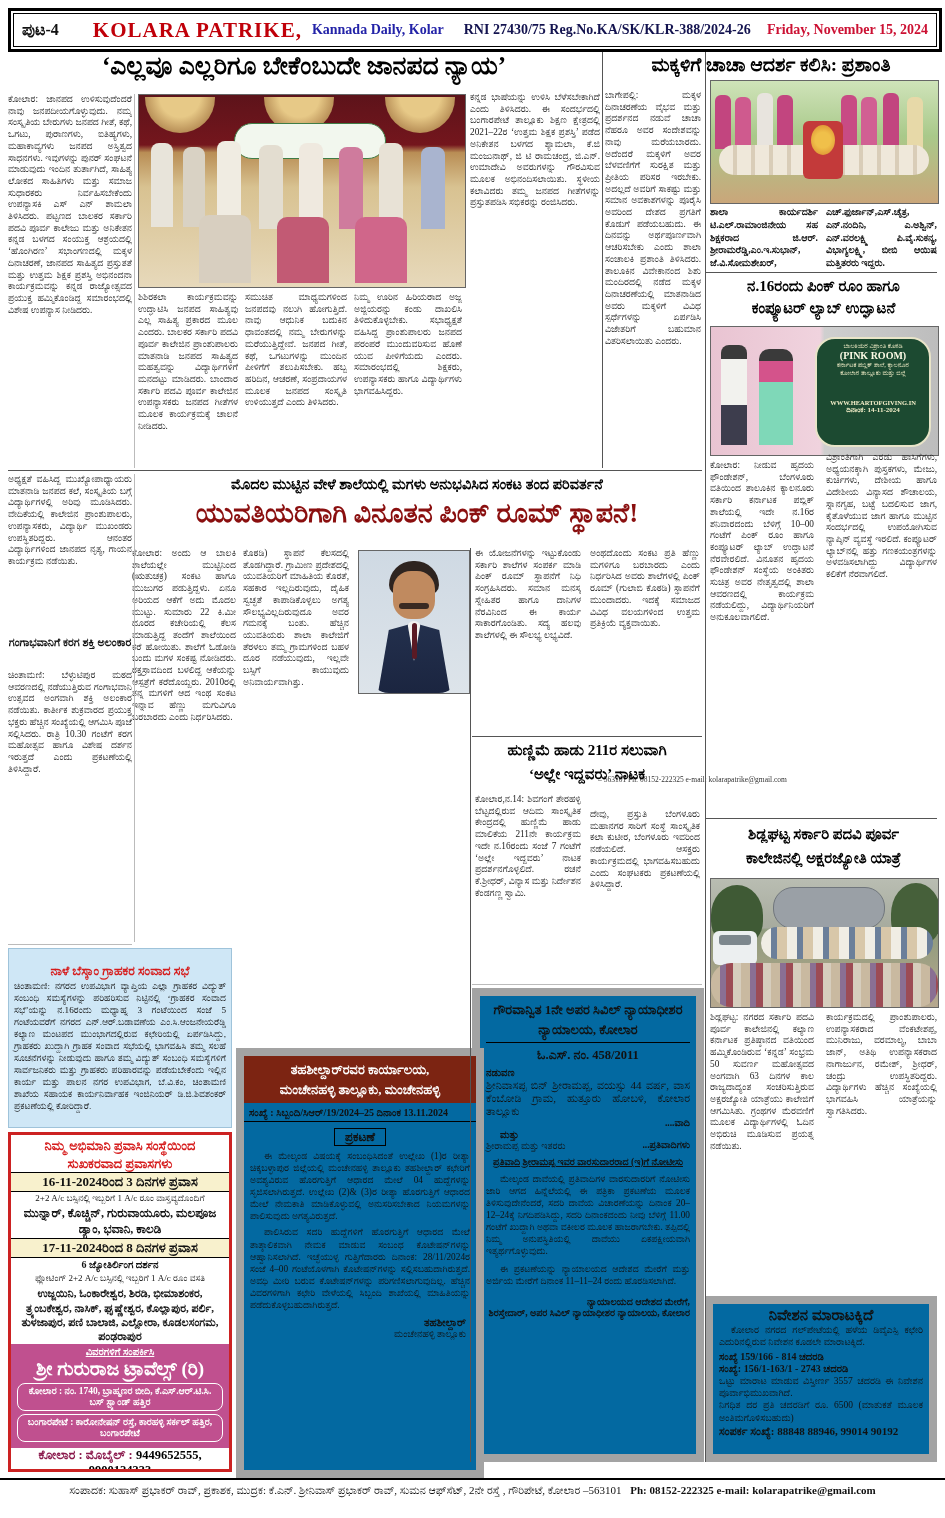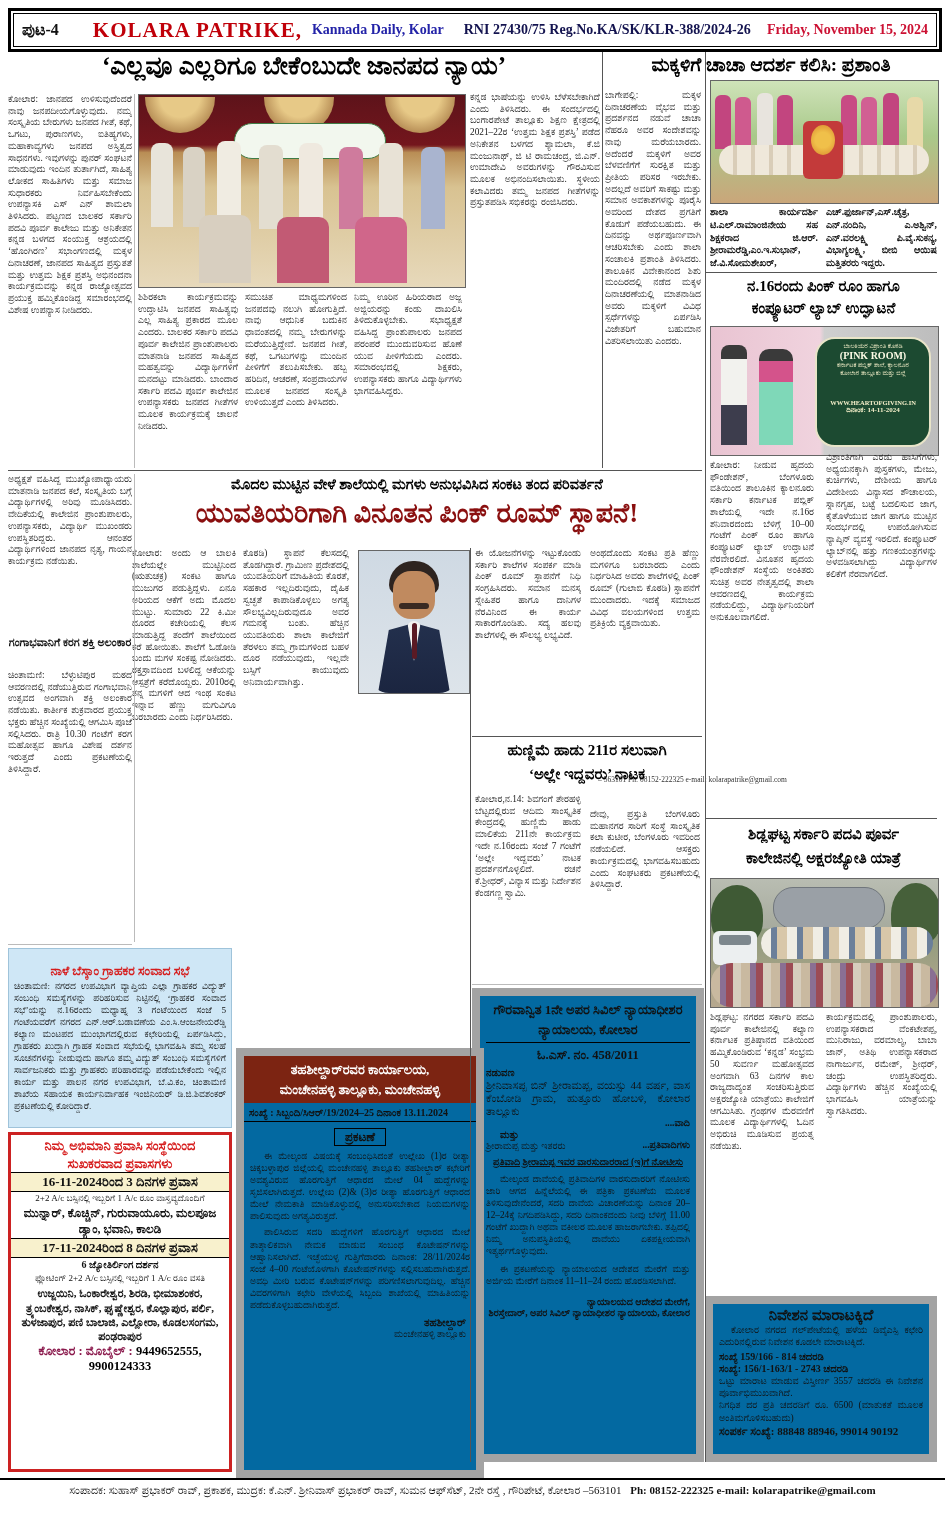--- a/index.html
+++ b/index.html
@@ -183,20 +183,26 @@
       <div>ನಿಮ್ಮ ಅಭಿಮಾನಿ ಪ್ರವಾಸಿ ಸಂಸ್ಥೆಯಿಂದ</div>
       <div>ಸುಖಕರವಾದ ಪ್ರವಾಸಗಳು</div>
     </div>
     <div class="tr-date">16-11-2024ರಿಂದ 3 ದಿನಗಳ ಪ್ರವಾಸ</div>
     <div class="tr-note">2+2 A/c ಬಸ್ಸಿನಲ್ಲಿ ಇಬ್ಬರಿಗೆ 1 A/c ರೂಂ ವಾಸ್ತವ್ಯದೊಂದಿಗೆ</div>
     <div class="tr-places">ಮುನ್ನಾರ್, ಕೊಚ್ಚಿನ್, ಗುರುವಾಯೂರು, ಮಲಪೂಜ ಡ್ಯಾಂ, ಭವಾನಿ, ಕಾಲಡಿ</div>
     <div class="tr-date">17-11-2024ರಿಂದ 8 ದಿನಗಳ ಪ್ರವಾಸ</div>
     <div class="tr-note" style="font-weight:bold;font-size:10px;">6 ಜ್ಯೋತಿರ್ಲಿಂಗ ದರ್ಶನ</div>
     <div class="tr-note">ಫ್ಲೋಟಿಂಗ್ 2+2 A/c ಬಸ್ಸಿನಲ್ಲಿ ಇಬ್ಬರಿಗೆ 1 A/c ರೂಂ ವಸತಿ</div>
     <div class="tr-places" style="font-size:11px;">ಉಜ್ಜಯಿನಿ, ಓಂಕಾರೇಶ್ವರ, ಶಿರಡಿ, ಭೀಮಾಶಂಕರ, ತ್ರ್ಯಂಬಕೇಶ್ವರ, ನಾಸಿಕ್, ಘೃಷ್ಣೇಶ್ವರ, ಕೊಲ್ಲಾಪುರ, ಪರ್ಲಿ, ತುಳಜಾಪುರ, ಪಣಿ ಬಾಲಾಜಿ, ಎಲ್ಲೋರಾ, ಕೂಡಲಸಂಗಮ, ಪಂಢರಾಪುರ</div>
+    <div id="travel-bottom">
+      <div style="font-size:10px;font-weight:bold;text-decoration:underline;">ವಿವರಗಳಿಗೆ ಸಂಪರ್ಕಿಸಿ</div>
+      <div style="font-size:19px;font-weight:bold;">ಶ್ರೀ ಗುರುರಾಜ ಟ್ರಾವೆಲ್ಸ್ (ರಿ)</div>
+      <div class="tr-addr">ಕೋಲಾರ : ನಂ. 1740, ಬ್ರಾಹ್ಮಣರ ಬೀದಿ, ಕೆ.ಎಸ್.ಆರ್.ಟಿ.ಸಿ. ಬಸ್ ಸ್ಟ್ಯಾಂಡ್ ಹತ್ತಿರ</div>
+      <div class="tr-addr">ಬಂಗಾರಪೇಟೆ : ಕಾರೋನೇಷನ್ ರಸ್ತೆ, ಕಾರಹಳ್ಳಿ ಸರ್ಕಲ್ ಹತ್ತಿರ, ಬಂಗಾರಪೇಟೆ</div>
+    </div>
     <div class="tr-phone"><span>ಕೋಲಾರ : ಮೊಬೈಲ್ :</span> <span style="color:#000;">9449652555, 9900124333</span></div>
 
   </div>
 
   <div class="hline" style="left:705px;top:818px;width:232px;"></div>
   <div class="abs hl" style="left:710px;top:826px;width:227px;height:22px;font-size:15px;">ಶಿಡ್ಲಘಟ್ಟ ಸರ್ಕಾರಿ ಪದವಿ ಪೂರ್ವ</div>
   <div class="abs hl" style="left:710px;top:850px;width:227px;height:22px;font-size:15px;">ಕಾಲೇಜಿನಲ್ಲಿ ಅಕ್ಷರಜ್ಯೋತಿ ಯಾತ್ರೆ</div>
   <div class="photo" style="left:710px;top:878px;width:227px;height:128px;background:linear-gradient(180deg,#b9bdb2 0%,#a7ab9e 38%,#8f9b7c 40%,#b7a88f 100%);">
     <div class="decor" style="left:0;top:6px;width:52px;height:60px;background:#3f5a35;border-radius:50% 50% 40% 40%;"></div>
     <div class="decor" style="left:180px;top:4px;width:50px;height:62px;background:#46603a;border-radius:50% 50% 40% 40%;"></div>

